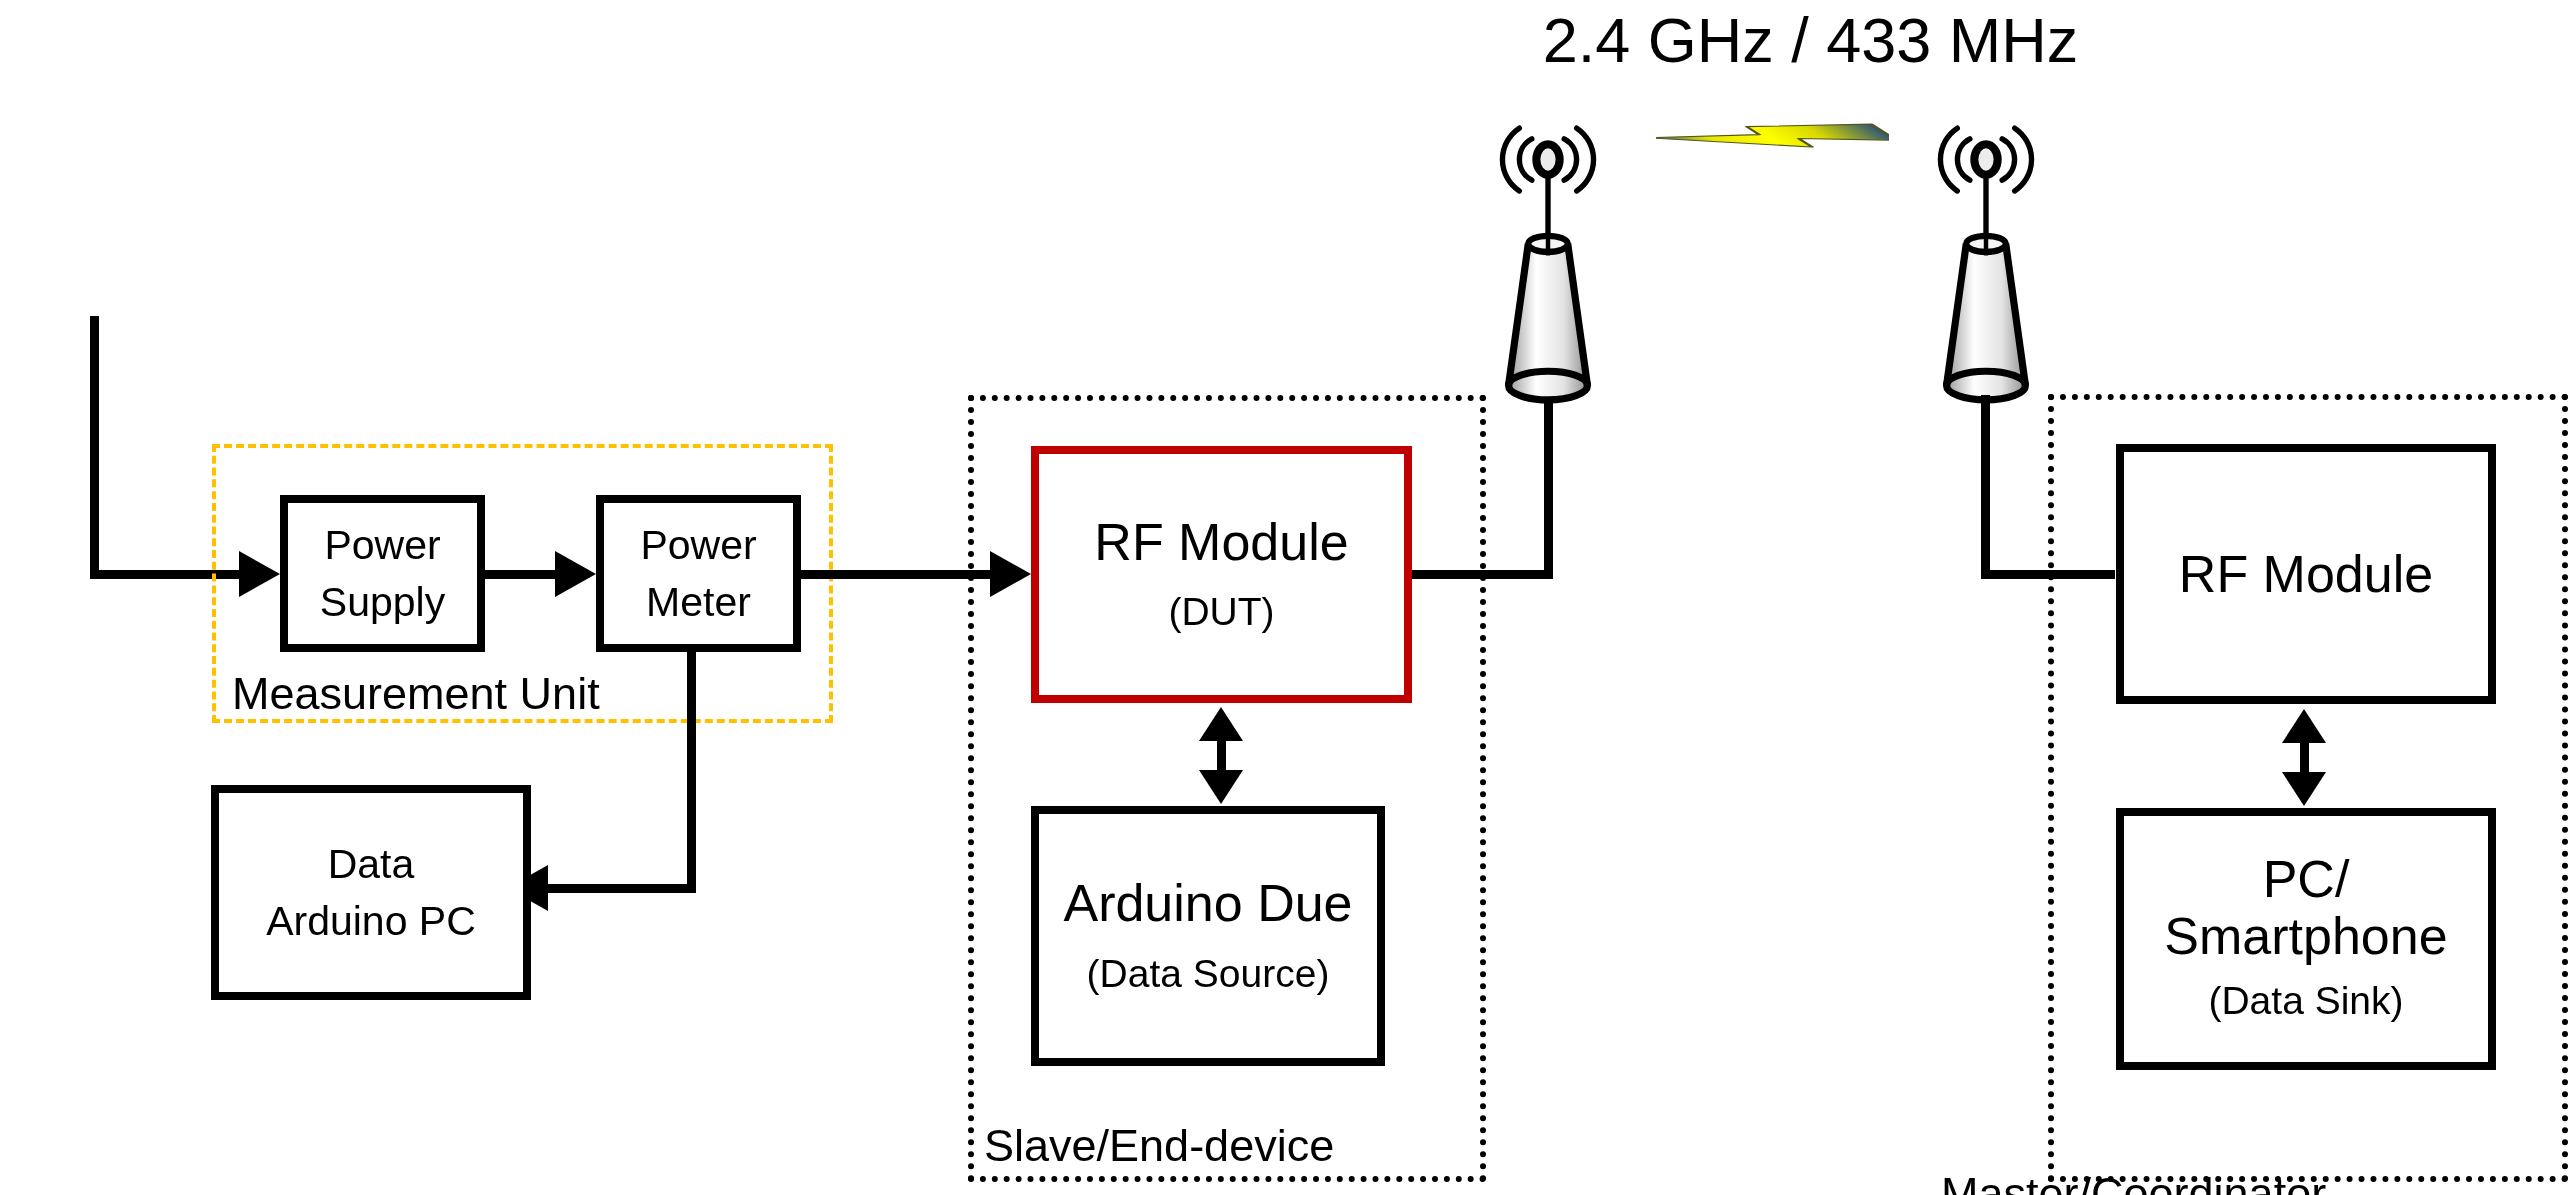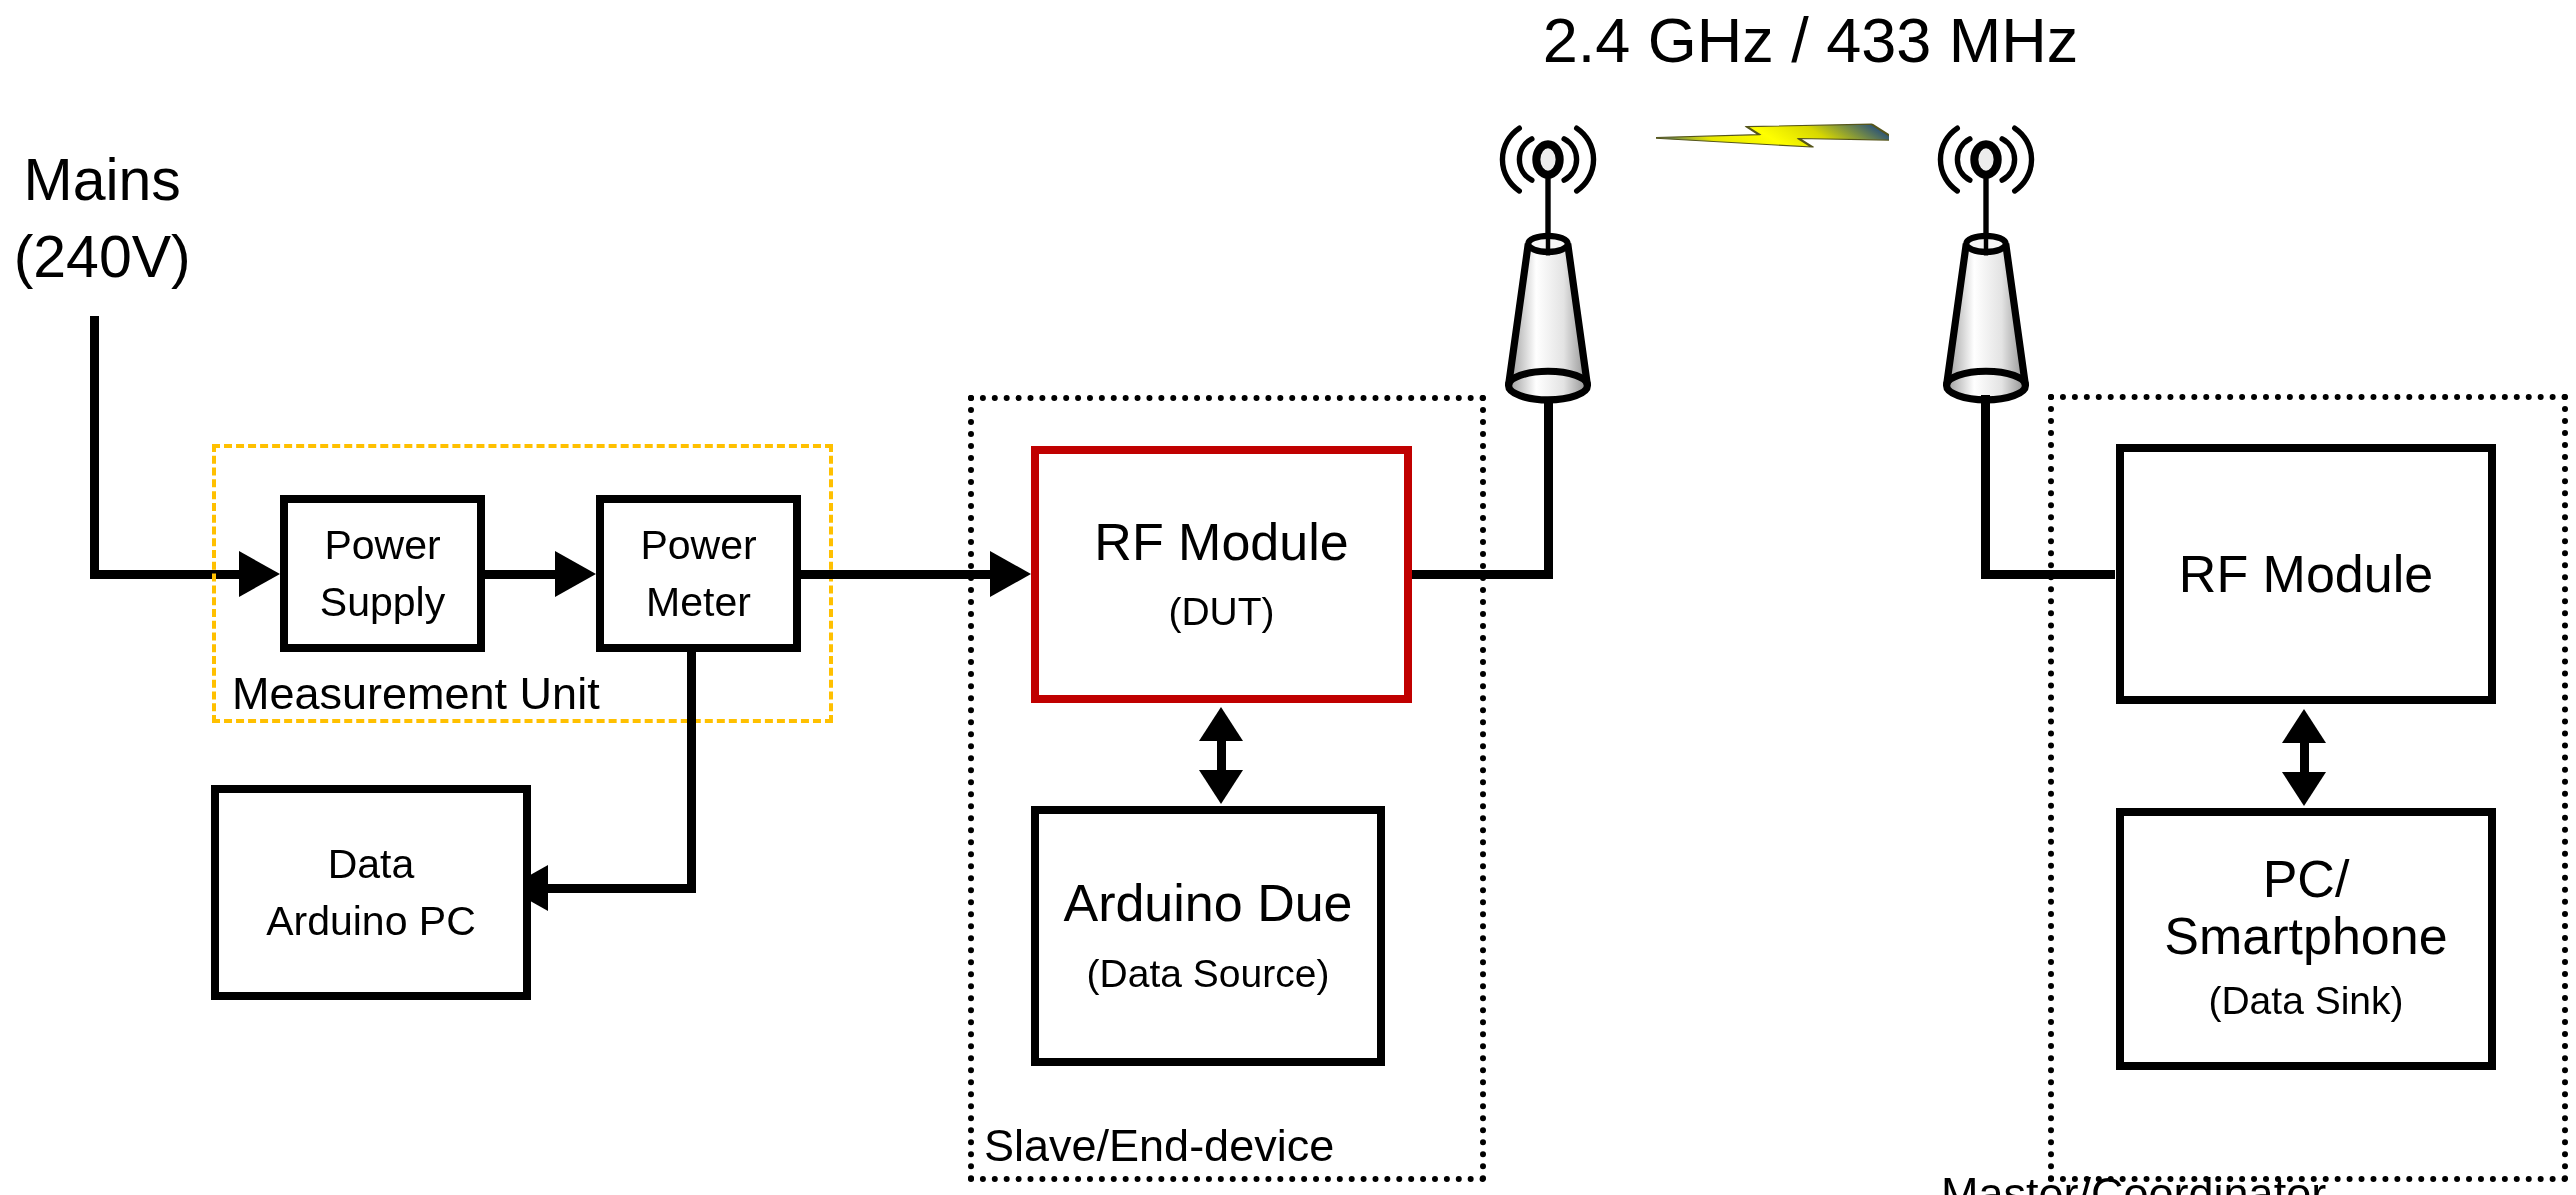--- a/index.html
+++ b/index.html
@@ -47,24 +47,20 @@
   .freq-label{position:absolute;left:1499px;top:3.6px;width:549px;text-align:center;
     font-size:63px;white-space:nowrap;margin-left:37px;}
   svg{position:absolute;display:block;}
   .arc{fill:none;stroke:#000;stroke-width:6;stroke-linecap:round;}
 </style>
 </head>
 <body>
 
 <div id="canvas">
 
-  <div class="mains-label">
-    <div>Mains</div>
-    <div>(240V)</div>
-  </div>
 
   <div class="freq-label">2.4 GHz / 433 MHz</div>
 
   <div class="wire" style="left:90px;top:316px;width:9px;height:263px;"></div>
   <div class="wire" style="left:90px;top:570px;width:149px;height:9px;"></div>
   <div class="arrow-right" style="left:239px;top:551px;"></div>
 
   <div class="dashed-group" style="left:212px;top:444px;width:621px;height:279px;"></div>
   <div class="group-label" style="left:232px;top:668px;">Measurement Unit</div>
 

